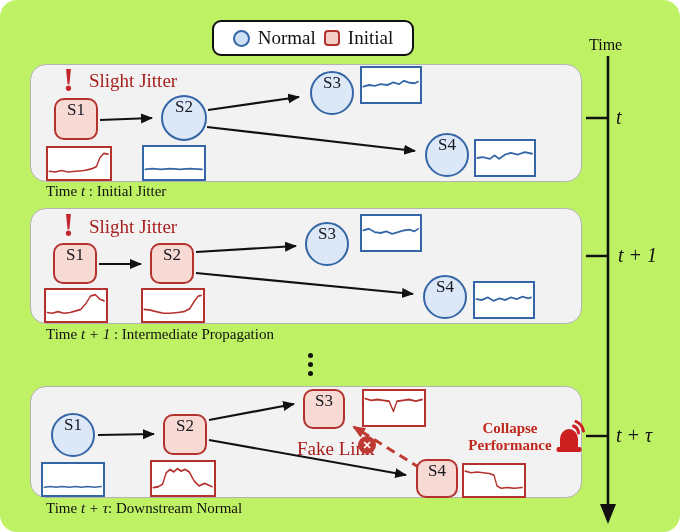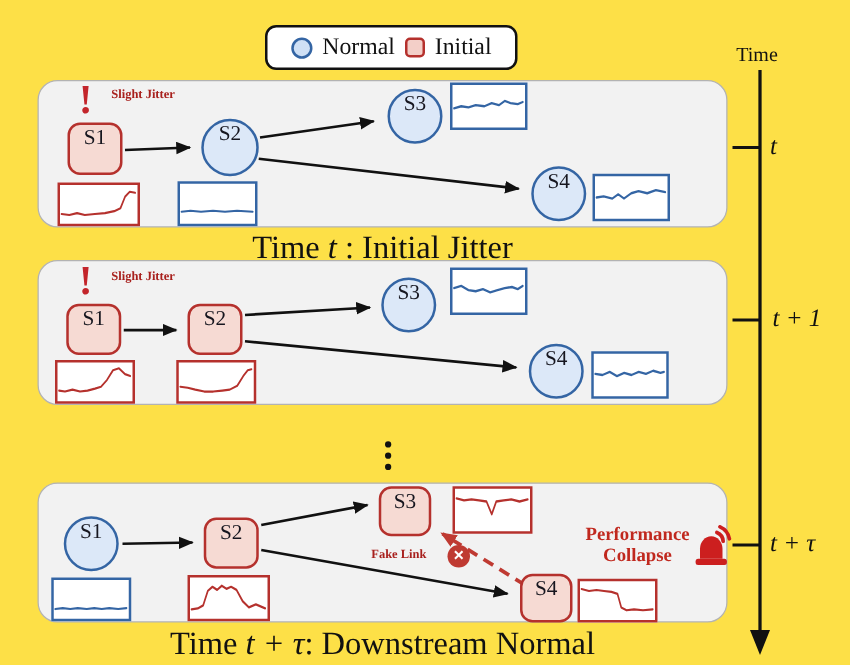--- a/index.html
+++ b/index.html
@@ -1,17 +1,17 @@
 <!DOCTYPE html>
 <html><head>
 <meta charset="utf-8">
 <style>
   html,body{margin:0;padding:0;background:#fff;}
-  #fig{position:relative;width:680px;height:532px;background:#fde047;overflow:hidden;
-       font-family:"Liberation Serif",serif;}
+  #fig{position:relative;width:680px;height:532px;background:#bef264;overflow:hidden;
+       font-family:"Liberation Serif",serif;border-radius:17px;}
   
   .legend{position:absolute;left:212px;top:20px;width:198px;height:32px;background:#fff;
           border:2px solid #111;border-radius:9px;display:flex;align-items:center;
           justify-content:center;gap:8px;font-size:19px;color:#111;}
   .legend .swatch-circle{width:17px;height:17px;border-radius:50%;
           border:2px solid #3465a4;background:#cfe0f5;box-sizing:border-box;}
   .legend .swatch-square{width:16px;height:16px;border-radius:4px;
           border:2px solid #b5312d;background:#f3cfc8;box-sizing:border-box;}
   
   .panel{position:absolute;left:30px;width:552px;background:#f2f2f2;
@@ -24,28 +24,28 @@
   
   .chart{position:absolute;background:#fff;box-sizing:border-box;}
   .chart.red{border:2px solid #b5312d;}
   .chart.blue{border:2px solid #3465a4;}
   .chart svg{display:block;width:100%;height:100%;}
   .spark{fill:none;stroke-width:2.2;stroke-linejoin:round;stroke-linecap:round;}
   .spark.red{stroke:#b5312d;}
   .spark.blue{stroke:#3465a4;}
   
   .excl{position:absolute;font-weight:900;font-size:33px;color:#c3252b;line-height:1;}
-  .annot{position:absolute;font-weight:700;font-size:10px;color:#a8201d;white-space:nowrap;}
+  .annot{position:absolute;font-weight:400;font-size:19px;color:#a8201d;white-space:nowrap;}
   .perf{position:absolute;left:464px;top:420px;width:92px;text-align:center;
         font-weight:600;font-size:15px;line-height:17px;color:#c0281e;}
   .xbadge{position:absolute;left:358px;top:436px;width:18px;height:18px;border-radius:50%;
         background:#bf3a32;color:#fff;font-size:11px;font-weight:bold;line-height:18px;
         text-align:center;}
   
-  .caption{position:absolute;left:30px;width:552px;text-align:center;font-size:26px;color:#111;}
+  .caption{position:absolute;left:46px;width:552px;font-size:15px;color:#111;}
   .caption .math{font-style:italic;}
   
   .dot{position:absolute;left:308px;width:5px;height:5px;border-radius:50%;background:#111;}
   
   .axis-title{position:absolute;left:589px;top:36px;font-size:16px;color:#111;}
   .tick-label{position:absolute;font-style:italic;font-size:20px;color:#111;white-space:nowrap;}
   svg.overlay{position:absolute;left:0;top:0;width:680px;height:532px;pointer-events:none;}
 </style>
 </head>
 <body>
@@ -174,20 +174,23 @@
 
   <div class="node normal" style="left:423px;top:275px;width:44px;height:44px;">
     <span>S4</span>
     </div>
   <div class="chart blue" style="left:473px;top:281px;width:62px;height:38px;">
     <svg viewBox="0 0 100 40" preserveAspectRatio="none">
         <polyline class="spark blue" points="2,19 12,20 22,17 32,21 42,18 52,20 62,17 72,19 82,16 92,18 97,17"></polyline>
       </svg>
     </div>
 
+  <div class="caption" style="top:326px;">
+    <span>Time </span><span class="math">t + 1</span><span> : Intermediate Propagation</span>
+  </div>
 
   <div class="dot" style="top:353px;"></div>
   <div class="dot" style="top:362px;"></div>
   <div class="dot" style="top:371px;"></div>
 
   <div class="node normal" style="left:51px;top:413px;width:44px;height:44px;">
     <span>S1</span>
     </div>
   <div class="chart blue" style="left:41px;top:462px;width:64px;height:35px;">
     <svg viewBox="0 0 100 40" preserveAspectRatio="none">
@@ -219,22 +222,22 @@
   <div class="chart red" style="left:462px;top:463px;width:64px;height:35px;">
     <svg viewBox="0 0 100 40" preserveAspectRatio="none">
         <polyline class="spark red" points="2,8 12,10 22,9 32,10 42,11 50,13 55,27 62,30 72,29 84,30 97,29"></polyline>
       </svg>
     </div>
 
   <div class="annot" style="left:297px;top:438px;">Fake Link</div>
   <div class="xbadge">✕</div>
 
   <div class="perf">
+    <div>Collapse</div>
     <div>Performance</div>
-    <div>Collapse</div>
   </div>
 
   <svg style="position:absolute;left:551px;top:420px;" width="36" height="36" viewBox="0 0 36 36">
     <path d="M9 27 v-8 a9 10 0 0 1 18 0 v8 z" fill="#cc1f1f"></path>
     <rect x="5.5" y="27" width="25" height="5" rx="2" fill="#cc1f1f"></rect>
     <path d="M27.5 13 A 8 8 0 0 0 22.5 6" fill="none" stroke="#cc1f1f" stroke-width="3" stroke-linecap="round"></path>
     <path d="M32.5 11 A 13 13 0 0 0 25 1.5" fill="none" stroke="#cc1f1f" stroke-width="3" stroke-linecap="round"></path>
   </svg>
 
   <div class="caption" style="top:500px;">

